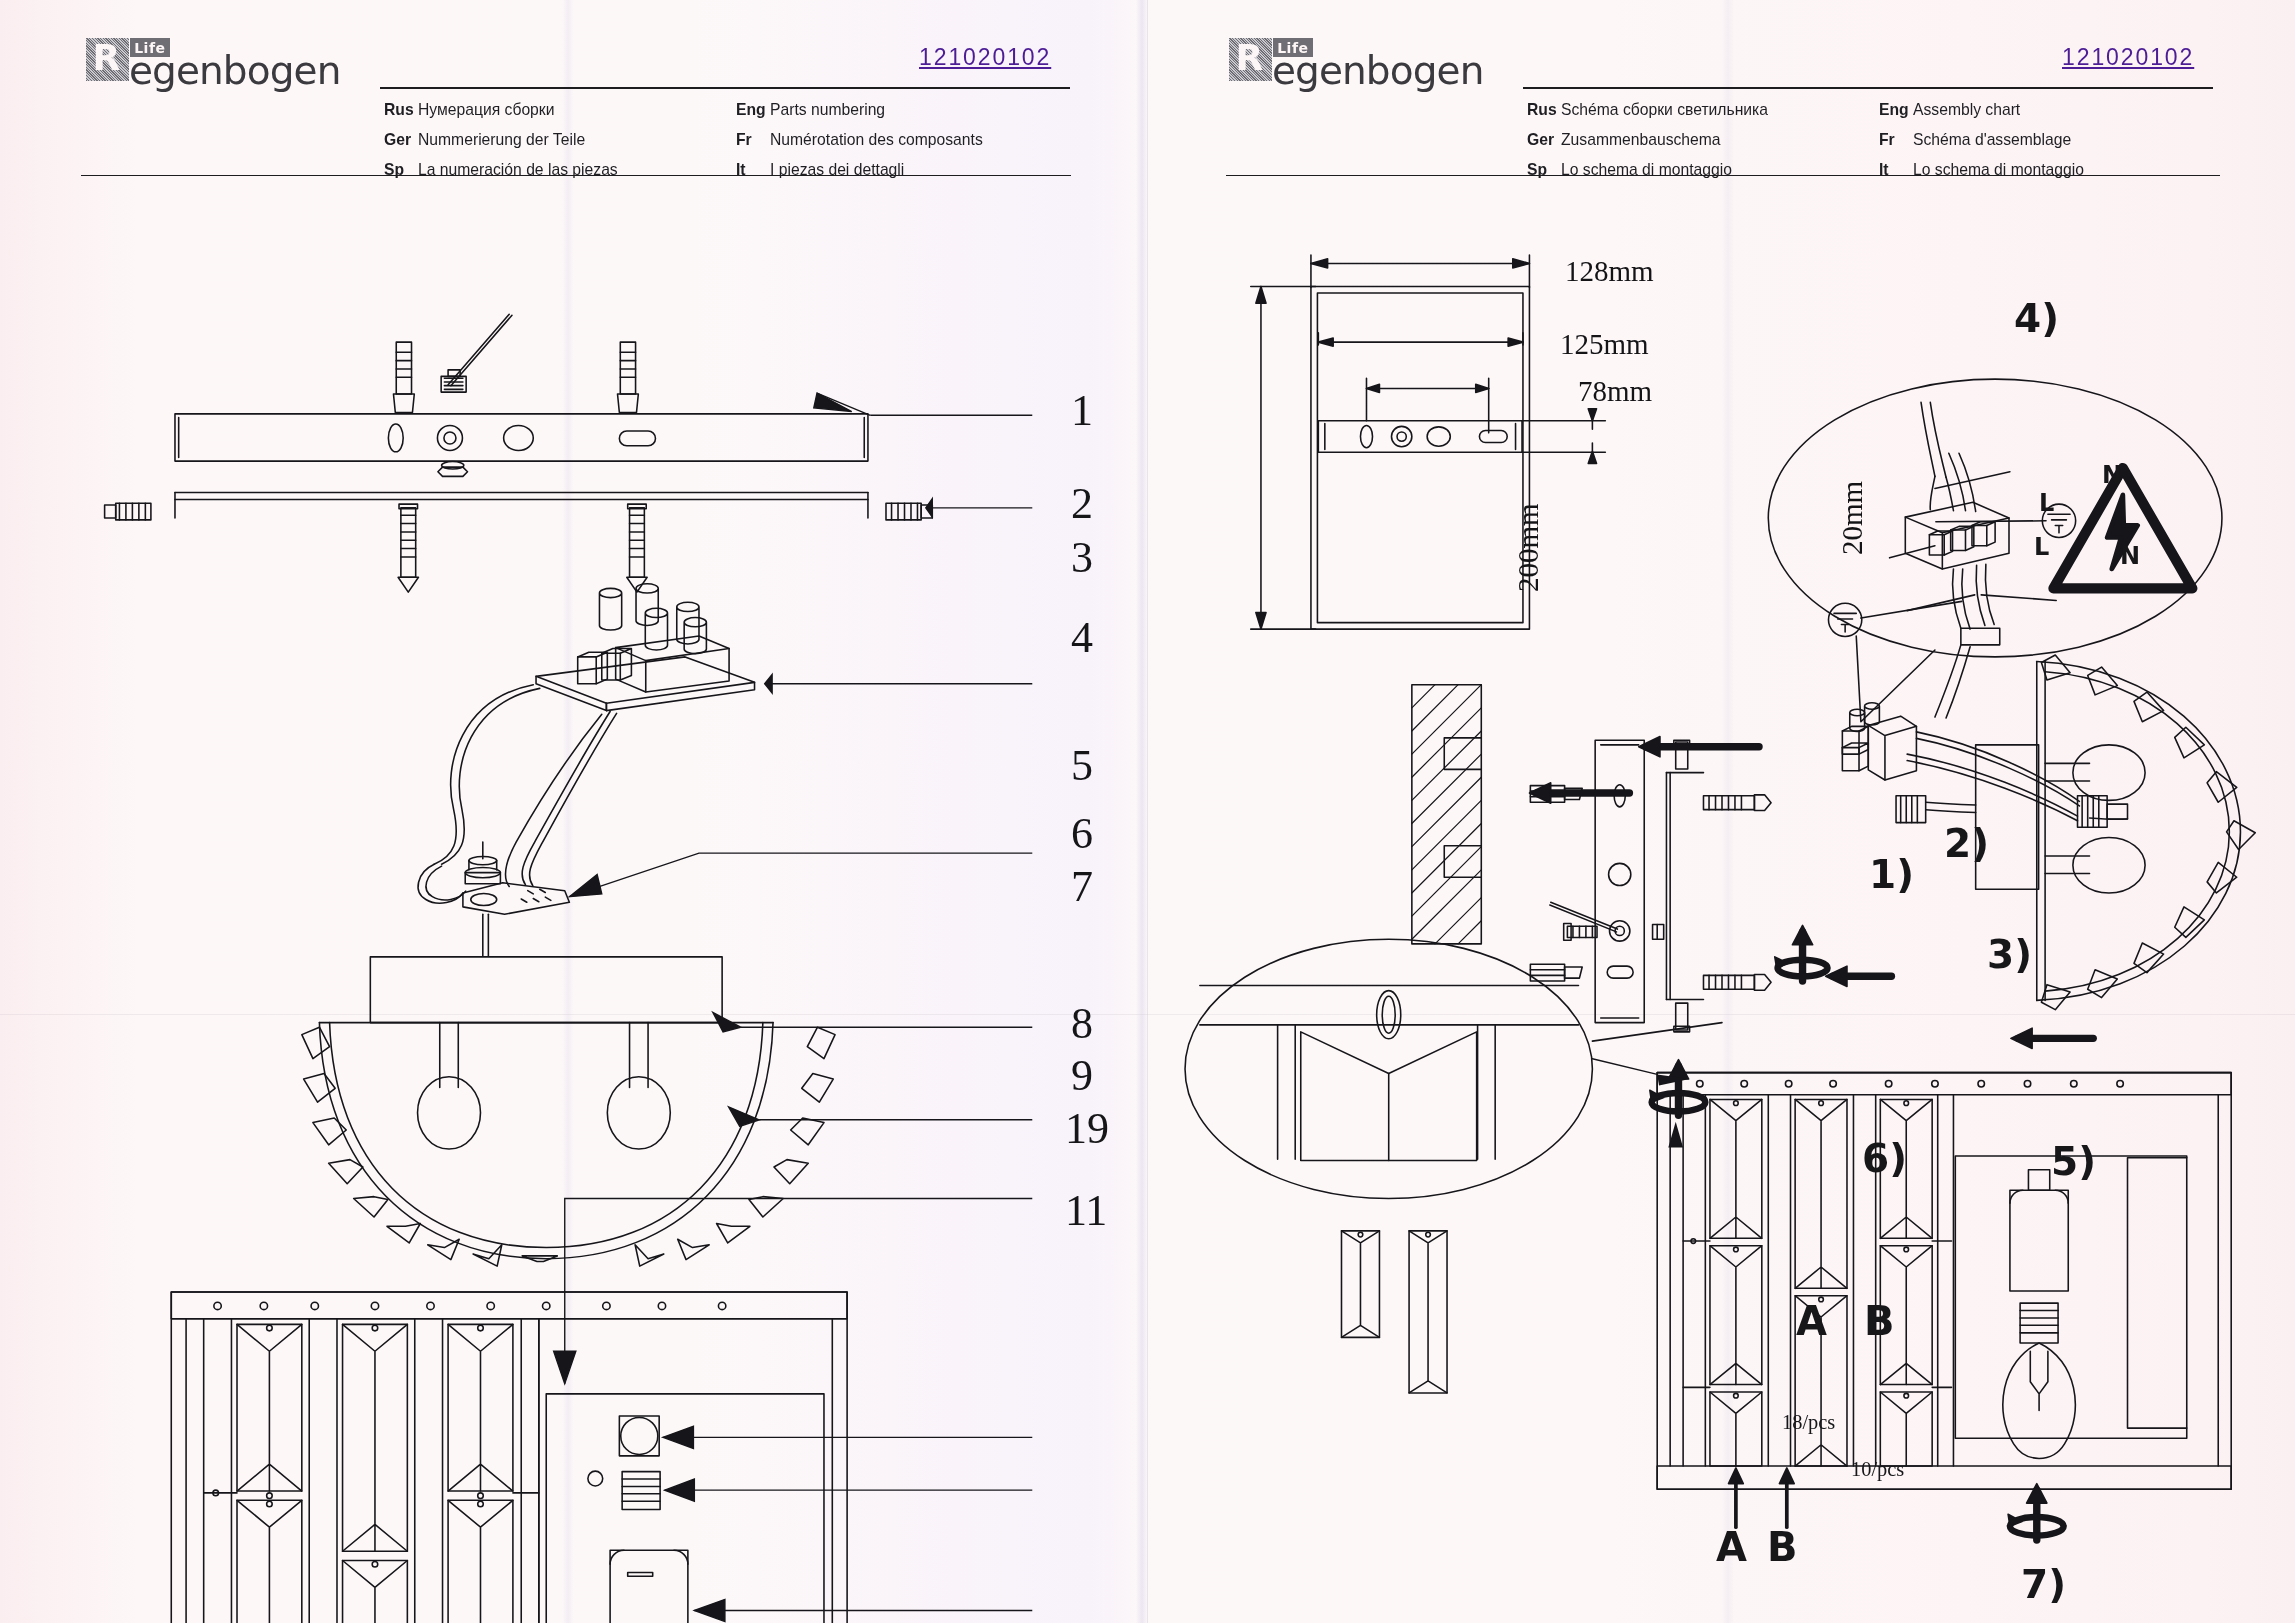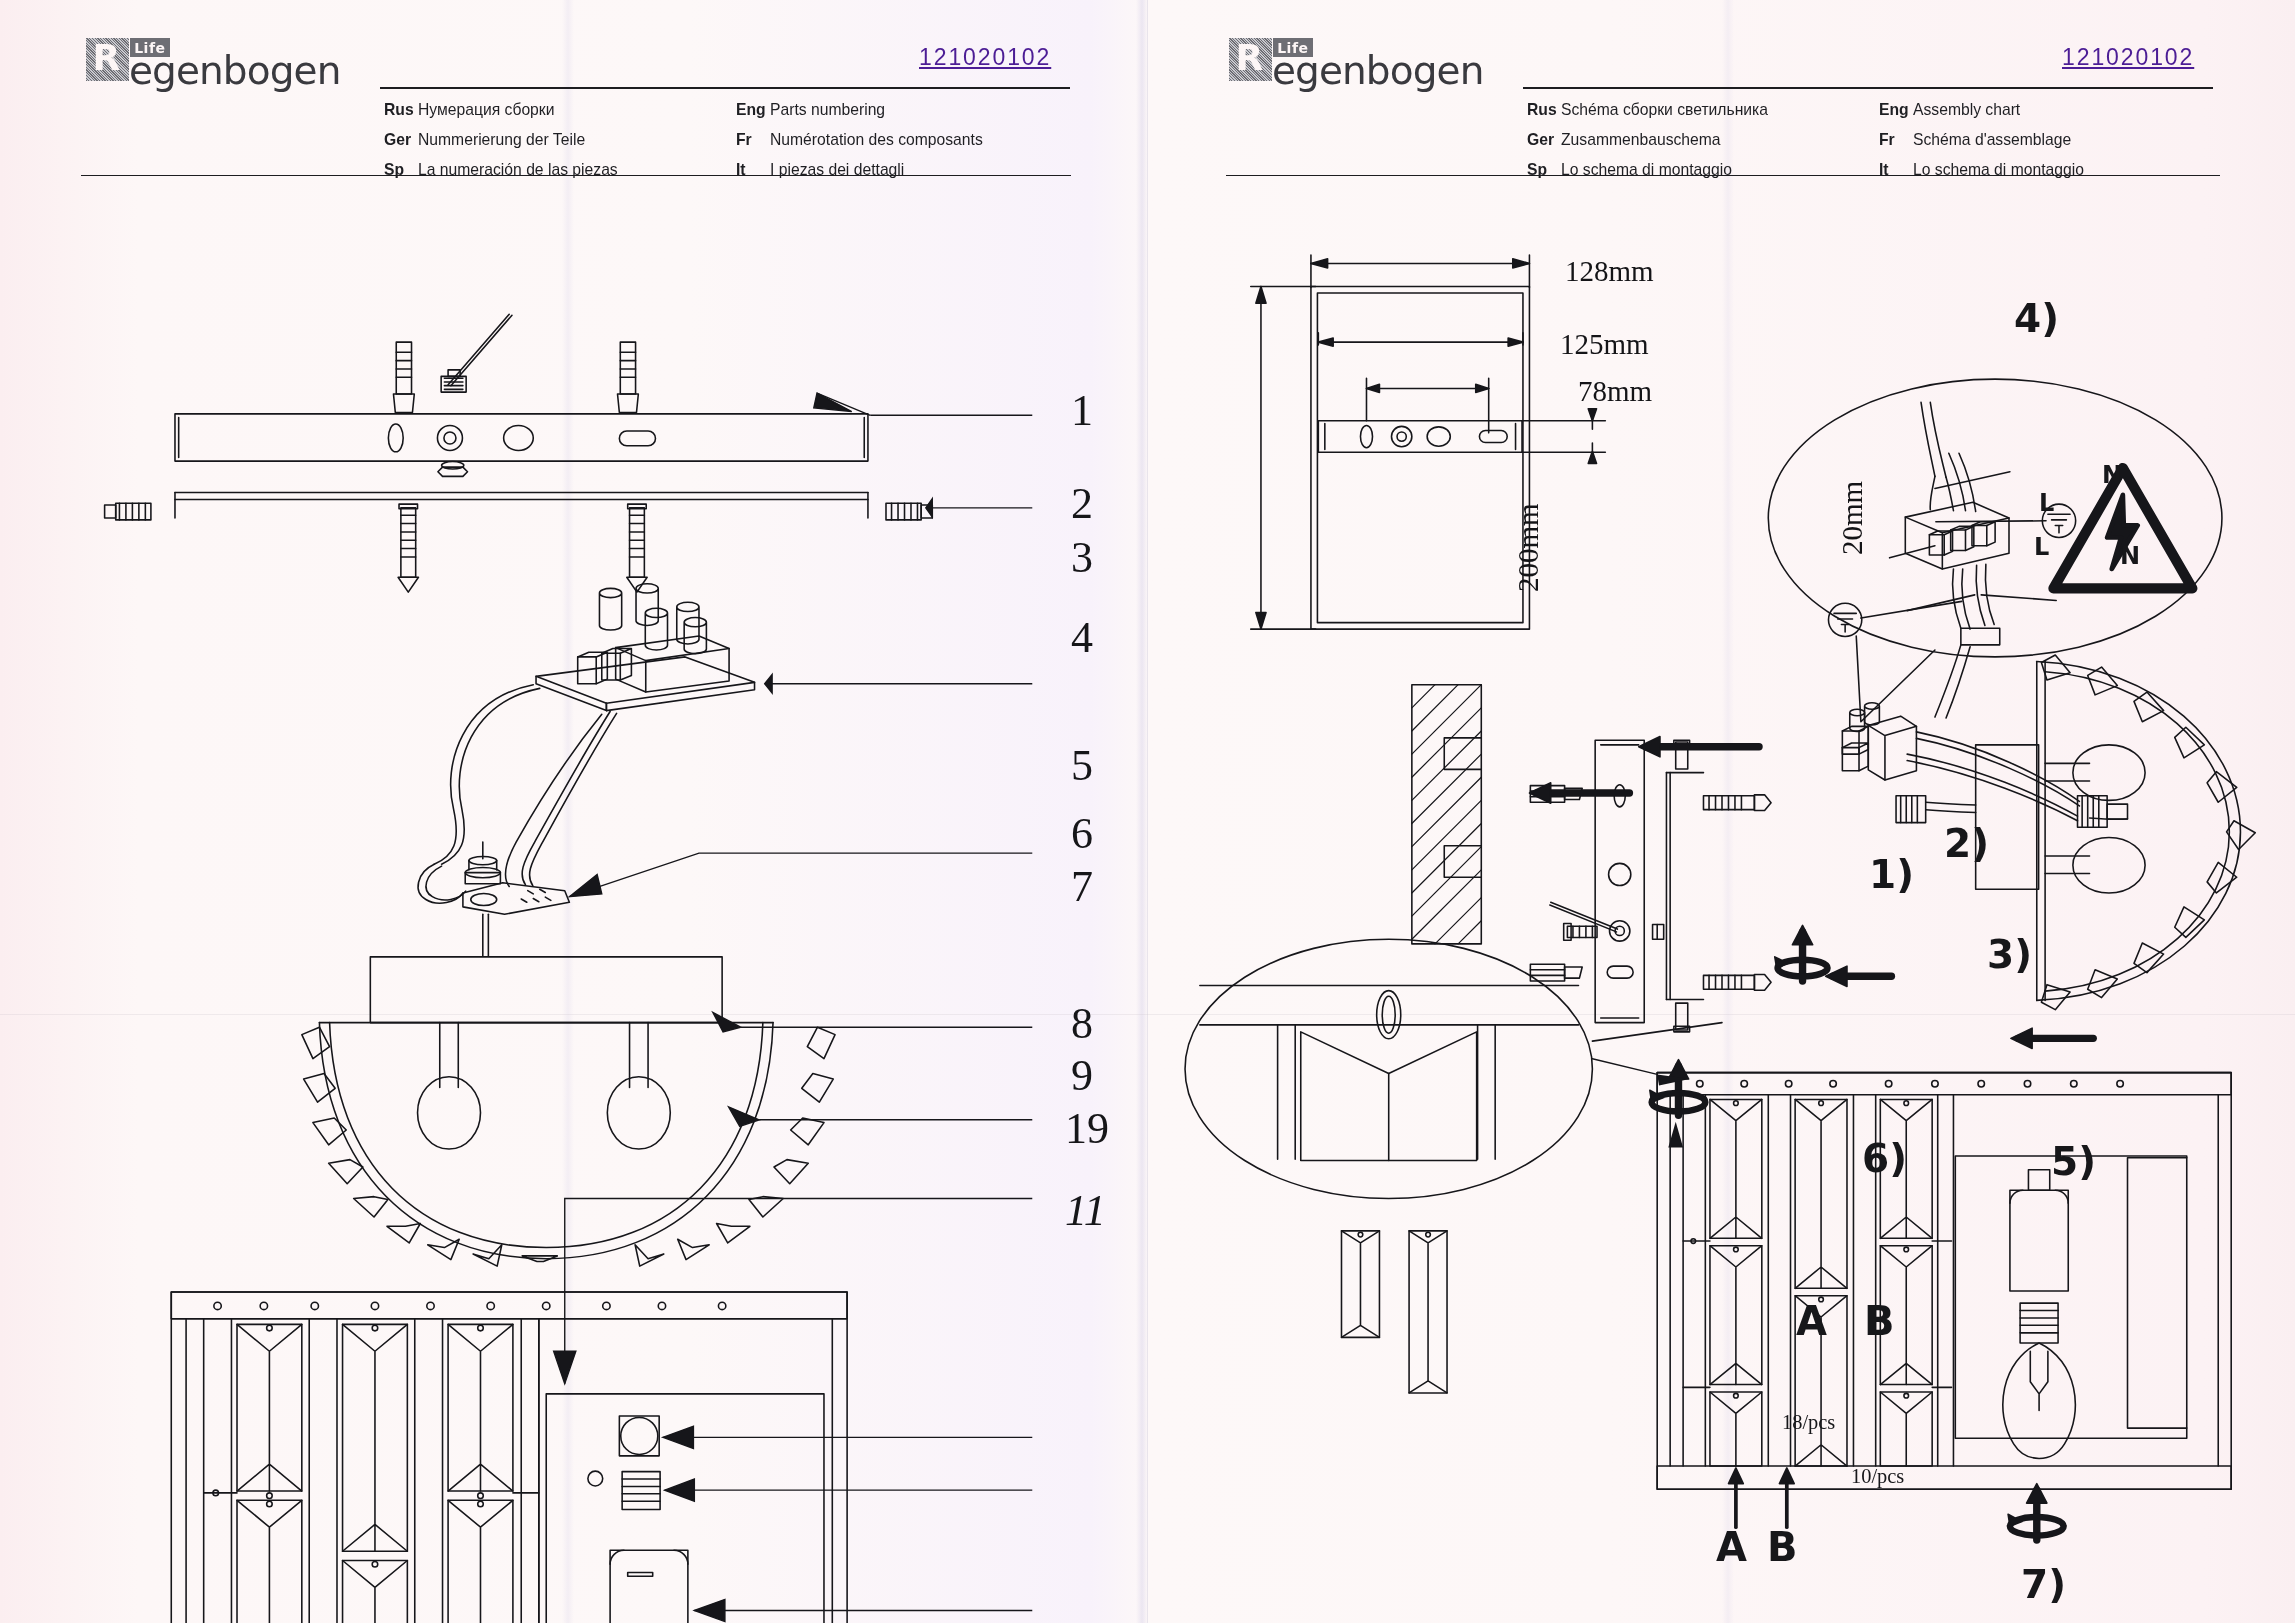--- a/index.html
+++ b/index.html
@@ -363,21 +363,21 @@
   <div class="num" style="left:1071px;top:389px;">1</div>
   <div class="num" style="left:1071px;top:482px;">2</div>
   <div class="num" style="left:1071px;top:536px;">3</div>
   <div class="num" style="left:1071px;top:616px;">4</div>
   <div class="num" style="left:1071px;top:744px;">5</div>
   <div class="num" style="left:1071px;top:812px;">6</div>
   <div class="num" style="left:1071px;top:865px;">7</div>
   <div class="num" style="left:1071px;top:1002px;">8</div>
   <div class="num" style="left:1071px;top:1054px;">9</div>
   <div class="num" style="left:1065px;top:1107px;">19</div>
-  <div class="num" style="left:1065px;top:1189px;font-style:italic;">11</div>
+  <div class="num" style="left:1065px;top:1189px;">11</div>
 </div>
 
 <div class="page" id="page-right">
 
   <div class="hdr">
     <div class="logo" style="left:81px;top:31px;width:287px;height:74px;">
       <div class="logo-mark">
         <span class="rglyph">R</span>
       </div>
       <div class="logo-life">Life</div>
@@ -784,18 +784,18 @@
   <div class="step" style="left:873px;top:1565px;">7)</div>
 
   <div class="ln" style="left:891px;top:491px;">L</div>
   <div class="ln" style="left:954px;top:463px;">N</div>
   <div class="ln" style="left:886px;top:535px;">L</div>
   <div class="ln" style="left:972px;top:544px;">N</div>
 
   <div class="abl" style="left:648px;top:1301px;">A</div>
   <div class="abl" style="left:716px;top:1301px;">B</div>
   <div class="pcs" style="left:634px;top:1412px;">18/pcs</div>
-  <div class="pcs" style="left:703px;top:1459px;margin-top:7px;">10/pcs</div>
+  <div class="pcs" style="left:703px;top:1459px;">10/pcs</div>
 
   <div class="abl" style="left:568px;top:1527px;">A</div>
   <div class="abl" style="left:619px;top:1527px;">B</div>
 </div>
 
 
 </body></html>

